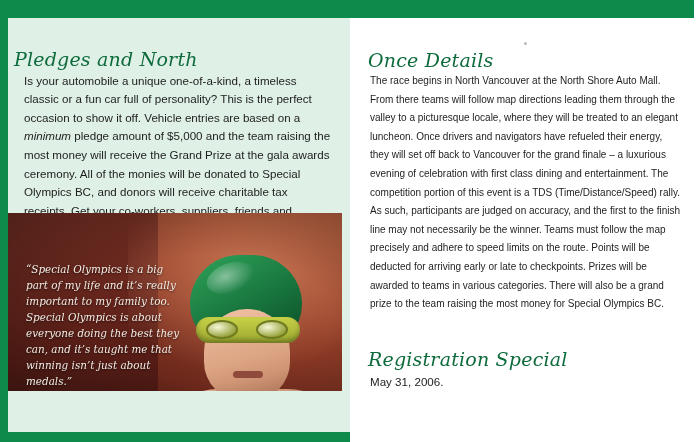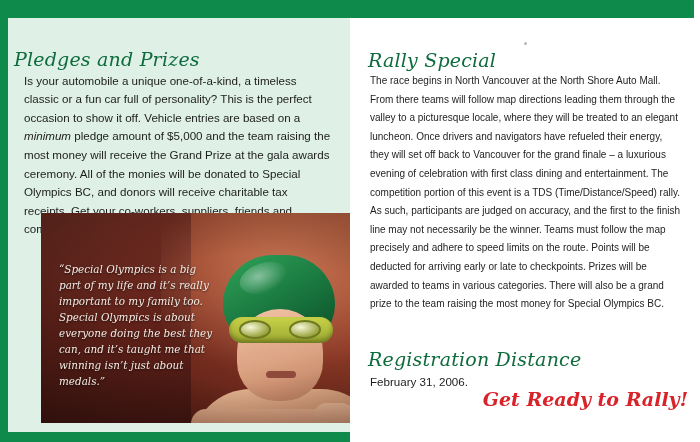--- a/index.html
+++ b/index.html
@@ -103,24 +103,23 @@
   }
   #pledges-body em {
   }
 
   
   #photo {
     position: absolute;
     left: 8px;
     top: 213px;
     width: 334px;
-    height: 210px;
+    height: 178px;
     overflow: hidden;
     background: #6d2b22;
-    margin-left: 33px;
   }
   .photo-layer { position: absolute; }
   
   #photo-bg-left {
     left: 0; top: 0; width: 190px; height: 219px;
     background: linear-gradient(170deg, #7d3327 0%, #5d2018 55%, #3e1410 100%);
   }
   #photo-bg-right {
     left: 150px; top: 0; width: 184px; height: 219px;
     background: linear-gradient(200deg, #b8603f 0%, #8d3a26 50%, #551c14 100%);
@@ -258,21 +257,21 @@
 </head>
 <body>
 
 <div id="page">
 
   <div id="left-panel">
     <div id="left-green-bar"></div>
     <div id="left-edge-strip"></div>
     <div id="left-bottom-bar"></div>
 
-    <h2 class="heading" id="pledges-heading">Pledges and Prizes</h2>
+    <h2 class="heading" id="pledges-heading">Pledges and North</h2>
 
     <p id="pledges-body">
       <span>Is your automobile a unique one-of-a-kind, a timeless classic or a fun car full of personality? This is the perfect occasion to show it off. Vehicle entries are based on a </span><em>minimum</em><span> pledge amount of $5,000 and the team raising the most money will receive the Grand Prize at the gala awards ceremony. All of the monies will be donated to Special Olympics BC, and donors will receive charitable tax receipts. Get your co-workers, suppliers, friends and community involved – don’t hold back!</span>
     </p>
 
     <div id="photo">
       <div class="photo-layer" id="photo-bg-left"></div>
       <div class="photo-layer" id="photo-bg-right"></div>
       <div class="photo-layer" id="photo-bg-glow"></div>
       <div class="photo-layer" id="swim-shoulders"></div>
@@ -289,23 +288,22 @@
       <p id="photo-quote">“Special Olympics is a big part of my life and it’s really important to my family too. Special Olympics is about everyone doing the best they can, and it’s taught me that winning isn’t just about medals.”</p>
     </div>
   </div>
 
   <div id="right-panel">
   </div>
   <div id="right-green-bar"></div>
   <div id="right-edge-strip"></div>
   <div id="dot-mark"></div>
 
-  <h2 class="heading" id="rally-heading">Rally Special</h2>
+  <h2 class="heading" id="rally-heading">Once Details</h2>
 
   <p id="rally-body">The race begins in North Vancouver at the North Shore Auto Mall. From there teams will follow map directions leading them through the valley to a picturesque locale, where they will be treated to an elegant luncheon. Once drivers and navigators have refueled their energy, they will set off back to Vancouver for the grand finale – a luxurious evening of celebration with first class dining and entertainment. The competition portion of this event is a TDS (Time/Distance/Speed) rally. As such, participants are judged on accuracy, and the first to the finish line may not necessarily be the winner. Teams must follow the map precisely and adhere to speed limits on the route. Points will be deducted for arriving early or late to checkpoints. Prizes will be awarded to teams in various categories. There will also be a grand prize to the team raising the most money for Special Olympics BC.</p>
 
-  <h2 class="heading" id="registration-heading">Registration Distance</h2>
-
-  <p id="registration-date">February 31, 2006.</p>
-
-  <div id="get-ready">Get Ready to Rally!</div>
+  <h2 class="heading" id="registration-heading">Registration Special</h2>
+
+  <p id="registration-date">May 31, 2006.</p>
+
 
 </div>
 
 </body></html>

